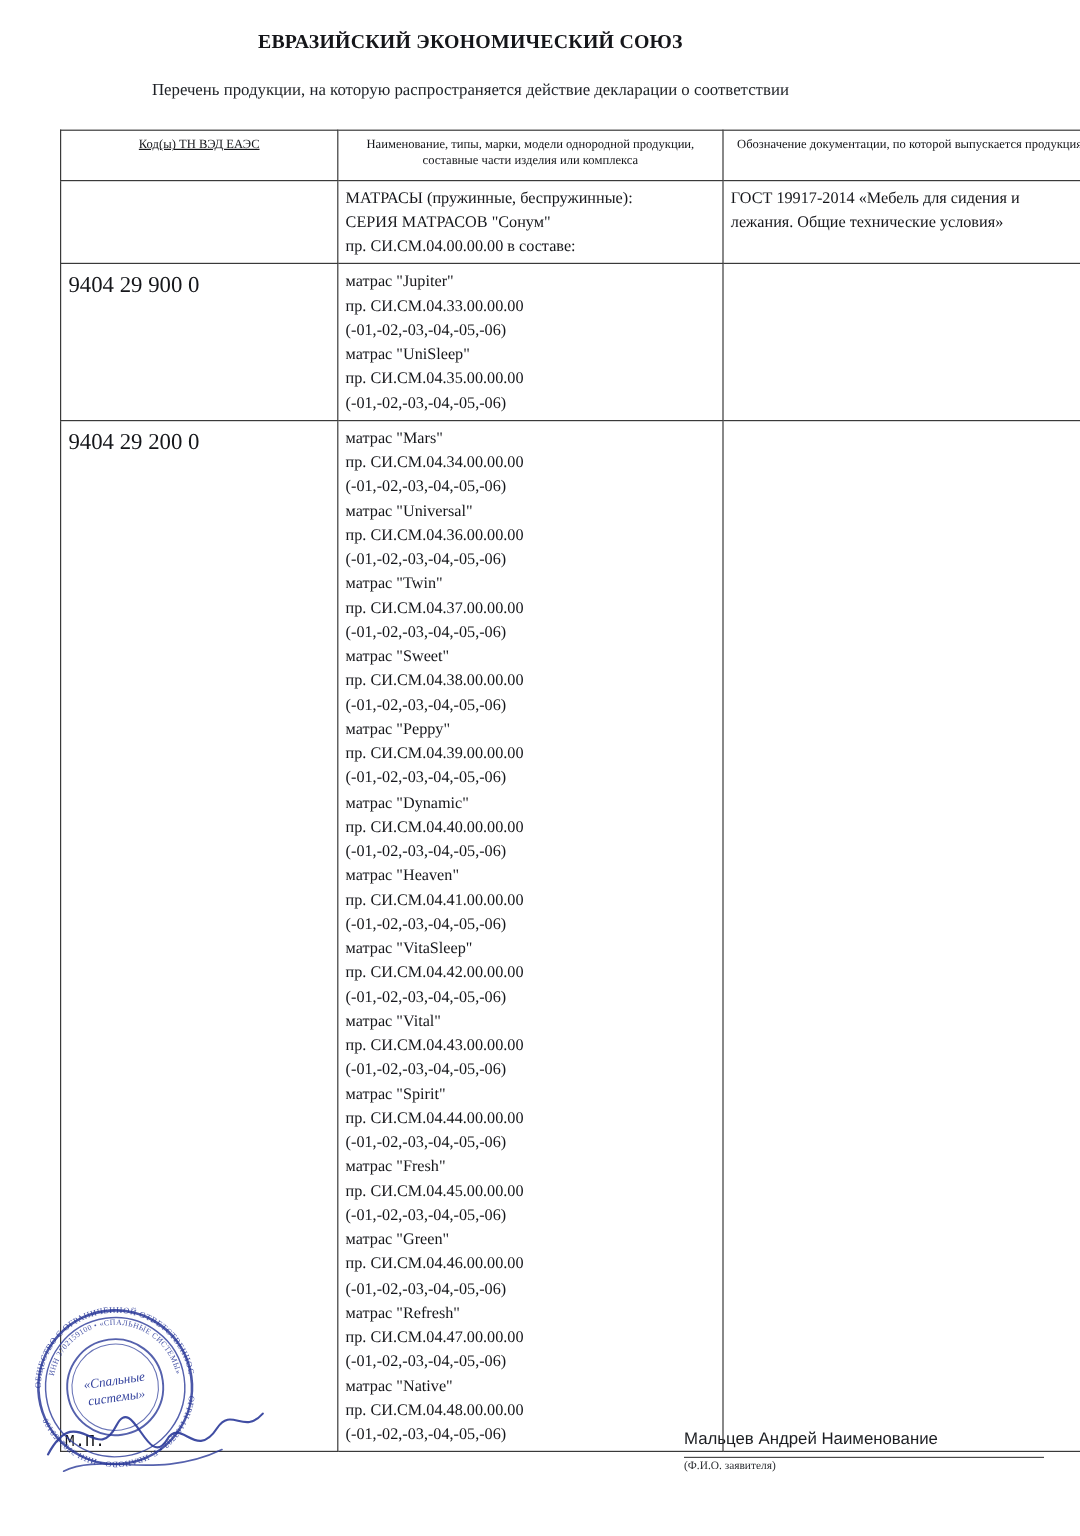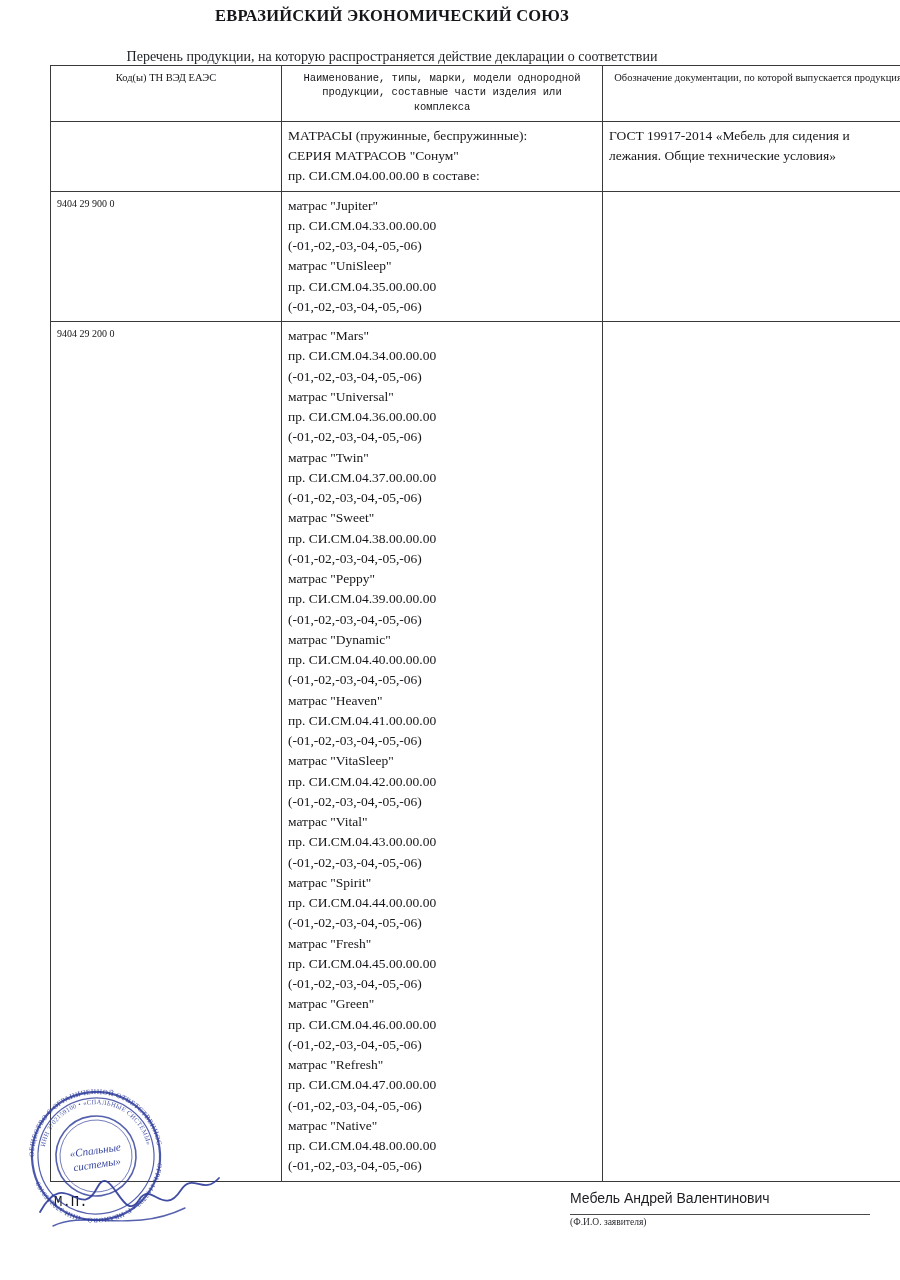--- a/index.html
+++ b/index.html
@@ -13,67 +13,67 @@
     font-family: "Liberation Serif", serif;
     color: #15161a;
     position: relative;
     overflow: hidden;
   }
   .page {
     position: relative;
     width: 784px;
     height: 1280px;
     box-sizing: border-box;
-    padding: 5px 50px 0 50px;
+    padding: 24px 50px 0 50px;
   }
   .title-block {
     text-align: center;
     line-height: 1.35;
   }
   .title-line {
     font-weight: bold;
     font-size: 16.5px;
     letter-spacing: .2px;
   }
   .title-line.l2 {
     font-size: 15.5px;
   }
   .title-line.l3 {
     font-size: 15.5px;
   }
   .subtitle {
     text-align: center;
     font-size: 14px;
     margin-top: 22px;
-    margin-bottom: 0;
+    margin-bottom: 24px;
     color: #1d2025;
   }
   table.doc {
     border-collapse: collapse;
     width: 800px;
     margin: 0 auto;
     table-layout: fixed;
   }
   table.doc th, table.doc td {
     border: 1px solid #3a3a3a;
     vertical-align: top;
     padding: 4px 6px;
   }
   table.doc thead th {
     text-align: center;
     font-weight: normal;
     font-size: 10.5px;
     line-height: 1.35;
     padding: 5px 10px 7px 10px;
   }
-  th.c1 { width: 210px; }
-  th.c2 { width: 300px; font-family: Liberation Mono, monospace; }
+  th.c1 { width: 210px; text-decoration: underline; }
+  th.c2 { width: 300px; }
   th.c3 { width: 290px; }
   td.code {
-    font-size: 10px;
+    font-size: 19px;
     line-height: 1.5;
     padding-top: 6px;
     font-family: Liberation Serif, serif;
   }
   td.names {
     font-size: 13.5px;
     line-height: 1.5;
     padding-top: 6px;
   }
   td.docs {
@@ -233,21 +233,21 @@
           <span class="nm">пр. СИ.СМ.04.48.00.00.00</span>
           <span class="nm">(-01,-02,-03,-04,-05,-06)</span>
         </td>
         <td class="docs"></td>
       </tr>
     </tbody>
   </table>
 
   <div class="footer">
     <div class="mp">М.П.</div>
-    <div class="sign-name">Мебель Андрей Валентинович</div>
+    <div class="sign-name">Мальцев Андрей Наименование</div>
     <div class="sign-rule"></div>
     <div class="sign-caption">(Ф.И.О. заявителя)</div>
   </div>
 
   <div class="stamp">
     <svg width="148" height="148" viewBox="0 0 148 148" xmlns="http://www.w3.org/2000/svg">
       <defs>
         <path id="outerArc" d="M 12,74 A 62,62 0 1 1 136,74" fill="none"></path>
         <path id="outerArcBottom" d="M 136,74 A 62,62 0 1 1 12,74" fill="none"></path>
         <path id="midArc" d="M 22,74 A 52,52 0 1 1 126,74" fill="none"></path>

